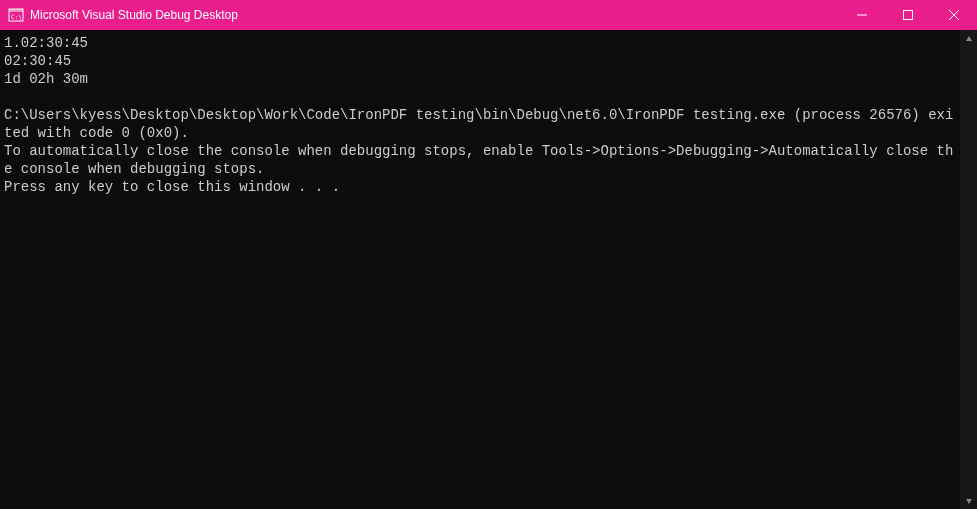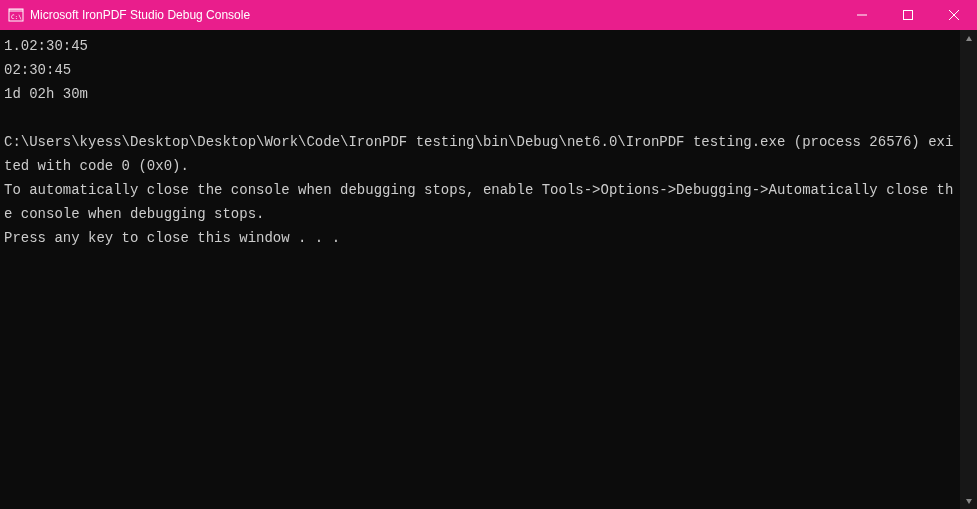--- a/index.html
+++ b/index.html
@@ -60,21 +60,21 @@
     .console-area {
       position: relative;
       height: calc(100% - 30px);
       display: flex;
     }
     .console-content {
       flex: 1;
       padding: 4px 0 16px 4px;
       color: #cccccc;
       font-size: 14px;
-      line-height: 24px;
+      line-height: 18px;
       white-space: pre-wrap;
       word-break: break-all;
       font-family: Consolas, 'Courier New', monospace;
     }
     .scrollbar {
       width: 17px;
       background: #171717;
       position: relative;
     }
     .scroll-arrow {
@@ -103,21 +103,21 @@
 <body>
 
 <div class="titlebar">
   <div class="titlebar-icon">
     <svg viewBox="0 0 16 16">
       <rect x="1" y="2" width="14" height="12" fill="none" stroke="white" stroke-width="1"></rect>
       <rect x="1" y="2" width="14" height="3" fill="white" opacity="0.5"></rect>
       <text x="3" y="12" font-size="6" fill="white" font-family="monospace">C:\</text>
     </svg>
   </div>
-  <div class="titlebar-title">Microsoft IronPDF Studio Debug Console</div>
+  <div class="titlebar-title">Microsoft Visual Studio Debug Desktop</div>
   <div class="window-controls">
     <div class="window-control">
       <svg viewBox="0 0 10 10">
         <line x1="0" y1="5" x2="10" y2="5" stroke="white" stroke-width="1"></line>
       </svg>
     </div>
     <div class="window-control">
       <svg viewBox="0 0 10 10">
         <rect x="0.5" y="0.5" width="9" height="9" fill="none" stroke="white" stroke-width="1"></rect>
       </svg>

